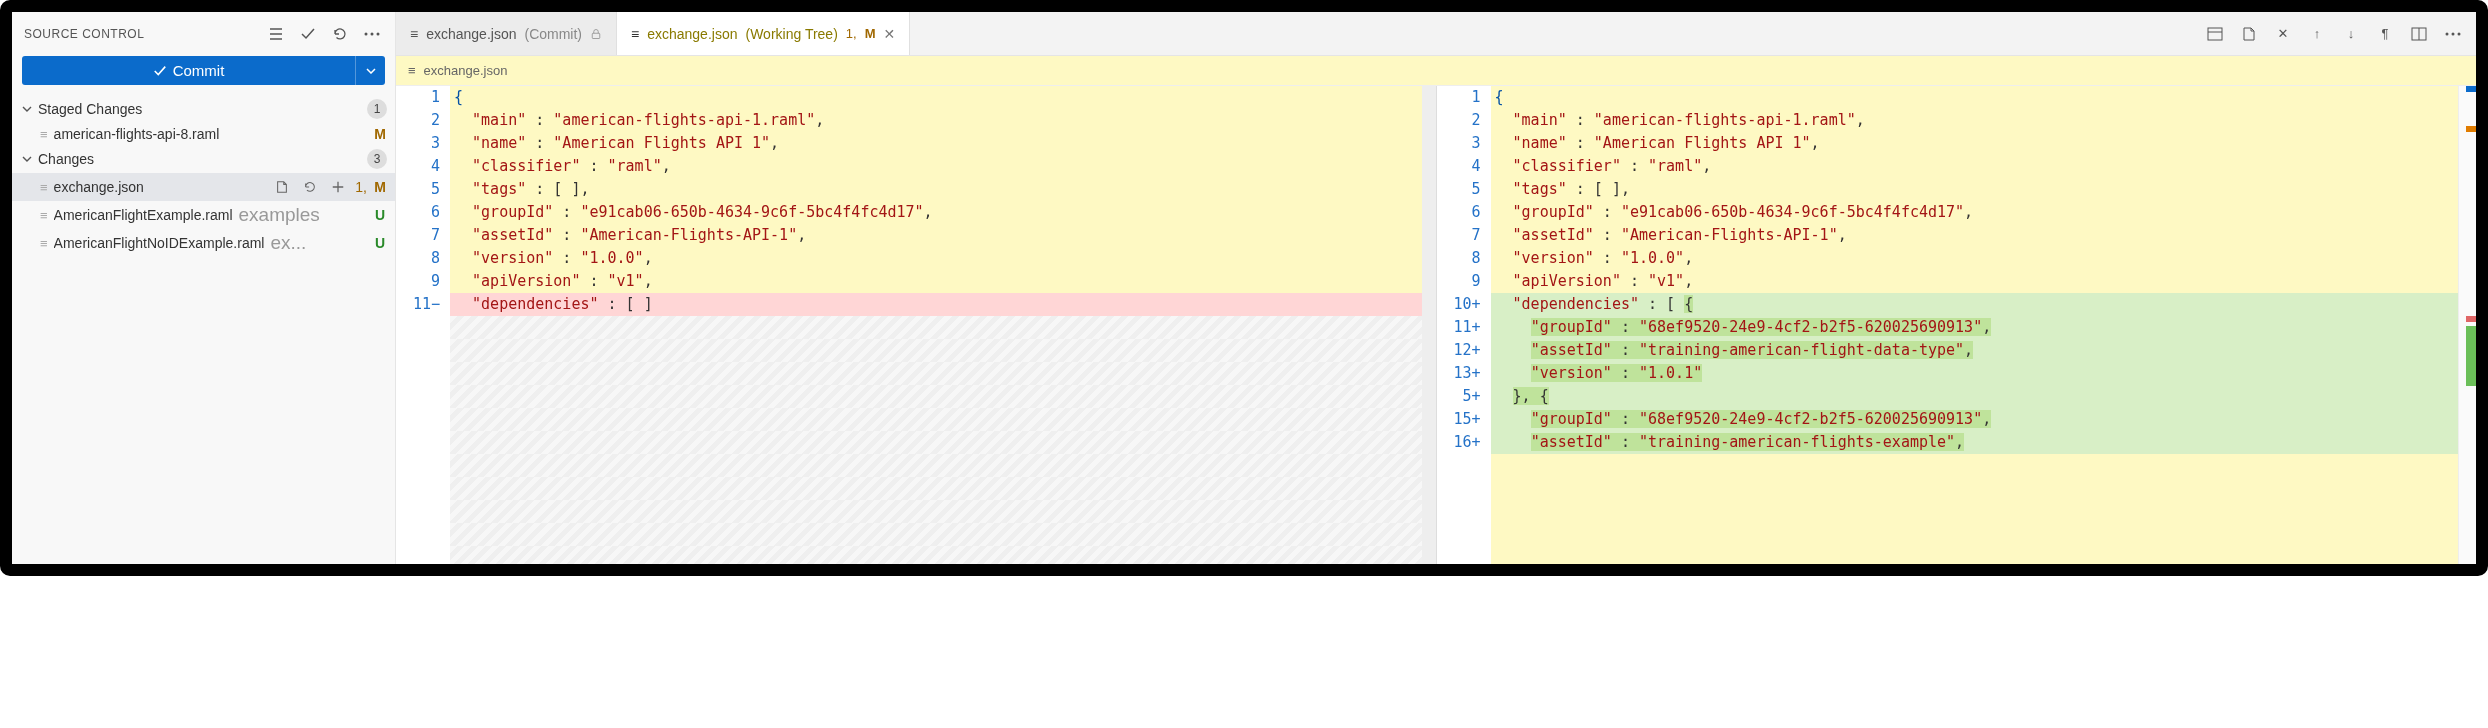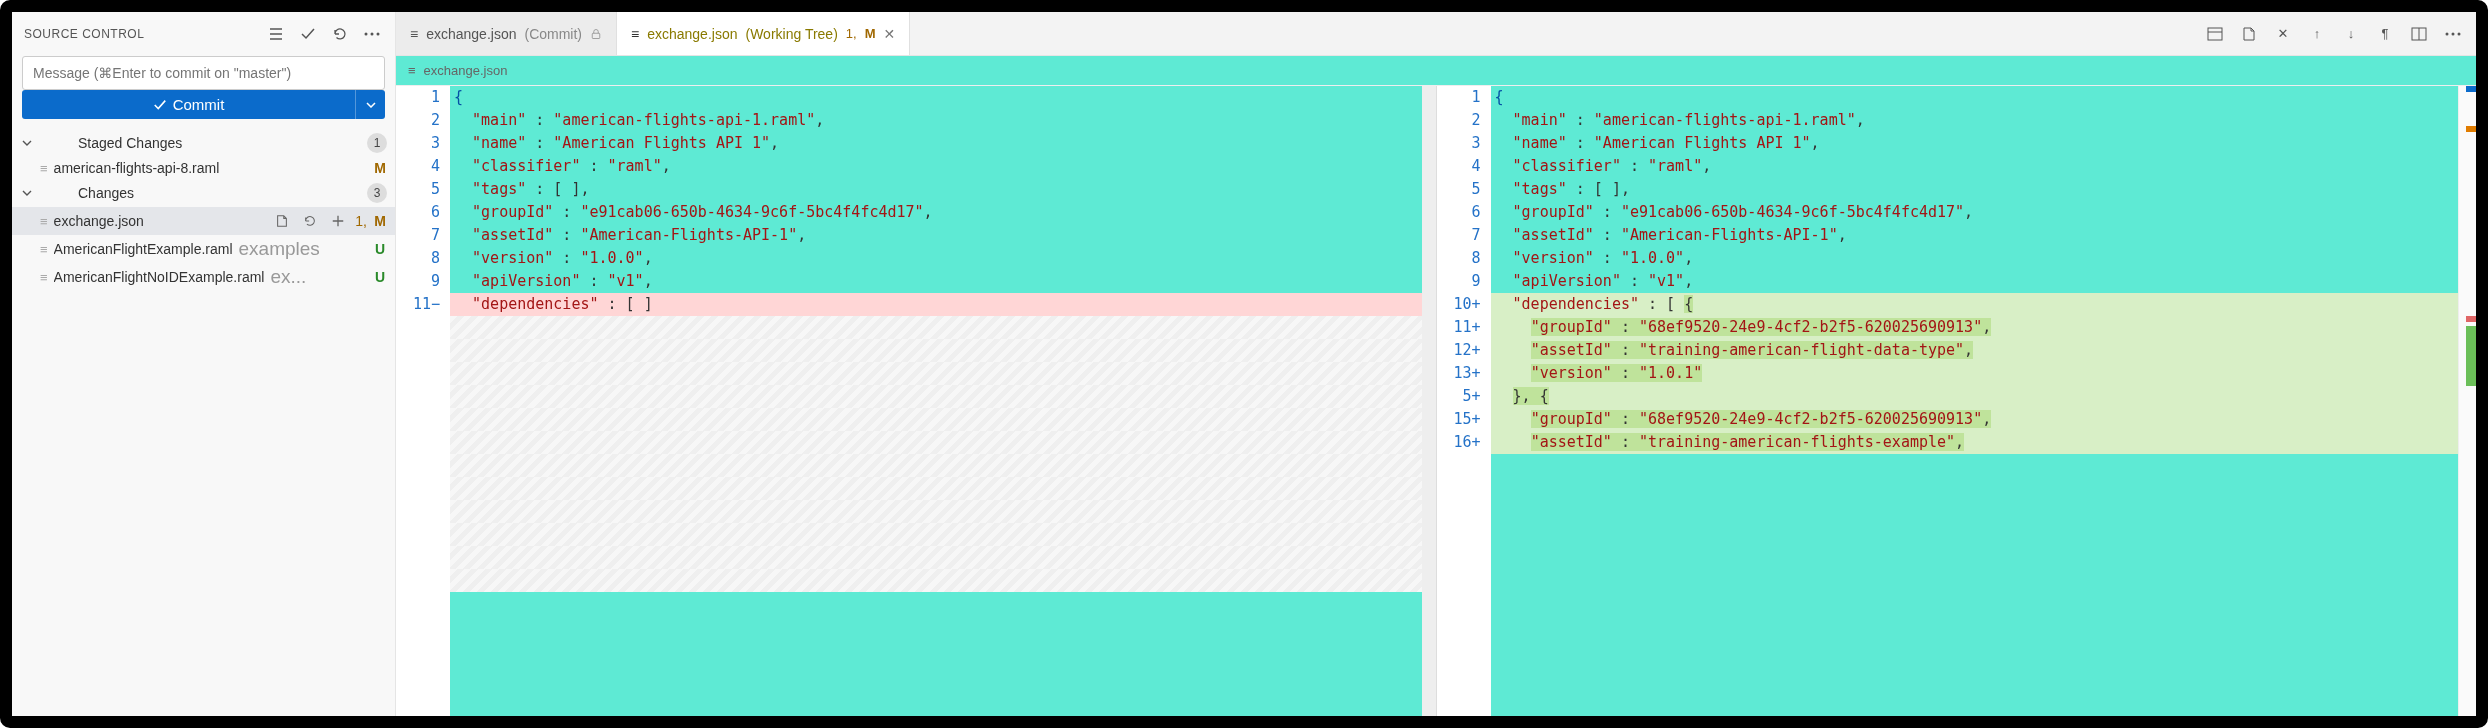--- a/index.html
+++ b/index.html
@@ -6,24 +6,24 @@
 body {
   font-family: -apple-system, BlinkMacSystemFont, "Segoe UI", sans-serif;
   font-size: 13px;
   background: #fff;
   color: #333;
   overflow: hidden;
 }
 .app {
   display: flex;
   width: 2488px;
-  height: 728px;
+  height: 576px;
   border: 12px solid #000;
   border-radius: 10px;
-  background: #5eead4;
+  background: #fef9c3;
 }
 
 .sidebar {
   width: 384px;
   border-right: 1px solid #e5e5e5;
   display: flex;
   flex-direction: column;
   background: #f8f8f8;
 }
 .sidebar-header {
@@ -86,21 +86,20 @@
   border-radius: 0 3px 3px 0;
   cursor: pointer;
   display:flex;align-items:center;justify-content:center;
   color:#fff;
 }
 .section-header {
   display:flex; align-items:center;
   padding: 4px 8px;
   font-size: 14px;
   cursor: pointer;
-  gap: 40px;
 }
 .chev { width: 14px; display:inline-flex; justify-content:center; margin-right:4px;}
 .badge {
   background:#ddd;
   border-radius:10px;
   min-width:20px; height:20px;
   display:inline-flex;align-items:center;justify-content:center;
   font-size:12px;
   color:#444;
   padding:0 6px;
@@ -254,21 +253,20 @@
             <svg width="16" height="4" viewBox="0 0 16 4">
               <circle cx="2" cy="2" r="1.5" fill="#555"></circle>
               <circle cx="8" cy="2" r="1.5" fill="#555"></circle>
               <circle cx="14" cy="2" r="1.5" fill="#555"></circle>
             </svg>
           </div>
       </div>
     </div>
 
     <div class="commit-area">
-      <input class="commit-input" placeholder="Message (⌘Enter to commit on &quot;master&quot;)" style="">
       <div class="commit-btn-row">
         <button class="commit-btn">
           <svg width="14" height="14" viewBox="0 0 16 16">
               <path d="M2 8l4 4 8-9" stroke="#fff" stroke-width="1.8" fill="none"></path>
             </svg>
           <span>Commit</span>
         </button>
         <button class="commit-dropdown">
           <svg width="10" height="6" viewBox="0 0 10 6">
               <path d="M1 1l4 4 4-4" stroke="#fff" stroke-width="1.5" fill="none"></path>

